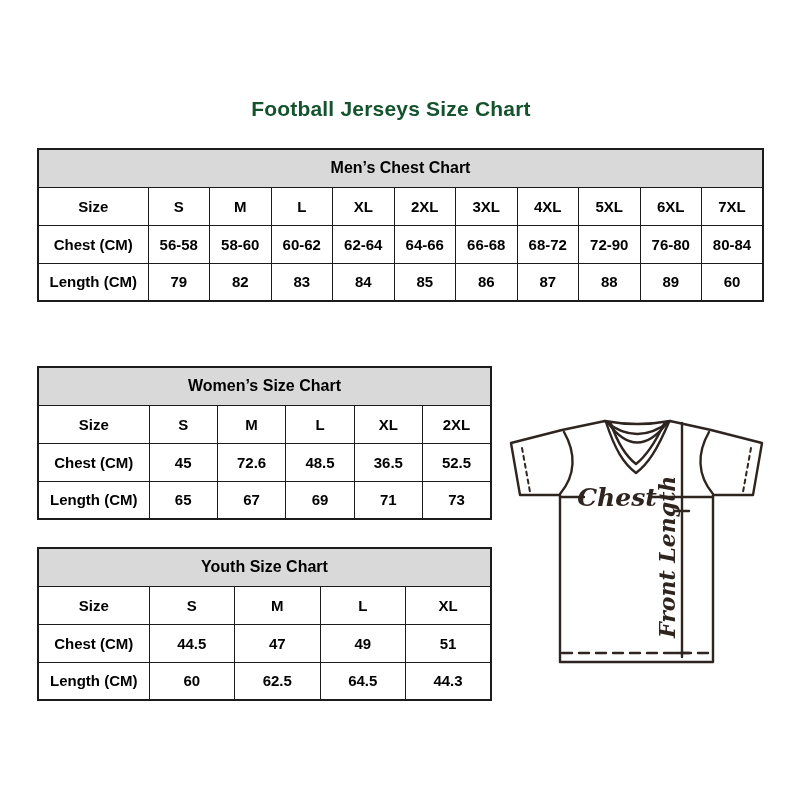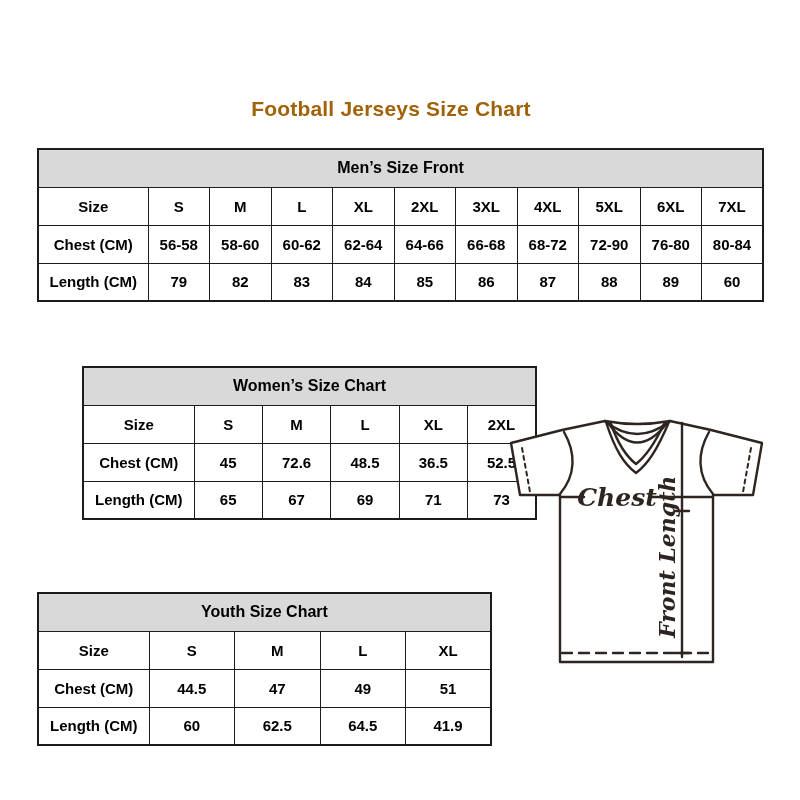--- a/index.html
+++ b/index.html
@@ -15,21 +15,21 @@
     background: #ffffff;
     overflow: hidden;
   }
   .page-title {
     position: absolute;
     top: 97px; left: 0; width: 782px;
     text-align: center;
     font-size: 21px;
     font-weight: bold;
     letter-spacing: 0.2px;
-    color: #a16207;
+    color: #14532d;
   }
   table.size-table {
     position: absolute;
     border-collapse: collapse;
     table-layout: fixed;
     background: #fff;
     border: 2px solid #1c1c1c;
   }
   table.size-table td {
     border: 1.5px solid #1c1c1c;
@@ -41,22 +41,22 @@
     padding: 0 2px;
     color: #000;
     overflow: hidden;
     white-space: nowrap;
   }
   table.size-table td.tbl-title {
     background: #d9d9d9;
     font-size: 16px;
   }
   table.men   { left: 37px; top: 148px; width: 727px; }
-  table.women { left: 37px; top: 366px; width: 455px; margin-left: 45px; }
-  table.youth { left: 37px; top: 547px; width: 455px; margin-top: 45px; }
+  table.women { left: 37px; top: 366px; width: 455px; }
+  table.youth { left: 37px; top: 547px; width: 455px; }
   .jersey-wrap {
     position: absolute;
     left: 500px; top: 405px;
     width: 280px; height: 272px;
   }
   .jersey-wrap svg { display: block; width: 280px; height: 272px; }
   .measure-label {
     font-family: "DejaVu Serif", serif;
     font-style: italic;
     font-weight: bold;
@@ -79,21 +79,21 @@
         <col>
         <col>
         <col>
         <col>
         <col>
         <col>
         <col>
       </colgroup>
       <tbody>
         <tr>
-          <td colspan="11" class="tbl-title">Men’s Size Front</td>
+          <td colspan="11" class="tbl-title">Men’s Chest Chart</td>
         </tr>
         <tr>
           <td>Size</td>
           <td>S</td>
           <td>M</td>
           <td>L</td>
           <td>XL</td>
           <td>2XL</td>
           <td>3XL</td>
           <td>4XL</td>
@@ -194,21 +194,21 @@
           <td>44.5</td>
           <td>47</td>
           <td>49</td>
           <td>51</td>
         </tr>
         <tr>
           <td>Length (CM)</td>
           <td>60</td>
           <td>62.5</td>
           <td>64.5</td>
-          <td>41.9</td>
+          <td>44.3</td>
         </tr>
       </tbody>
     </table>
 
   <div class="jersey-wrap">
     <svg viewBox="0 0 280 272">
       <g fill="none" stroke="#2e2420" stroke-width="2.4" stroke-linejoin="round" stroke-linecap="round">
 
         <path d="M105,16 L62,25 L11,38 L20,90 L60,90 L60,257 L213,257 L213,90 L253,90 L262,38 L211,25 L170,16 Q137,22 105,16 Z" fill="#ffffff"></path>
 

